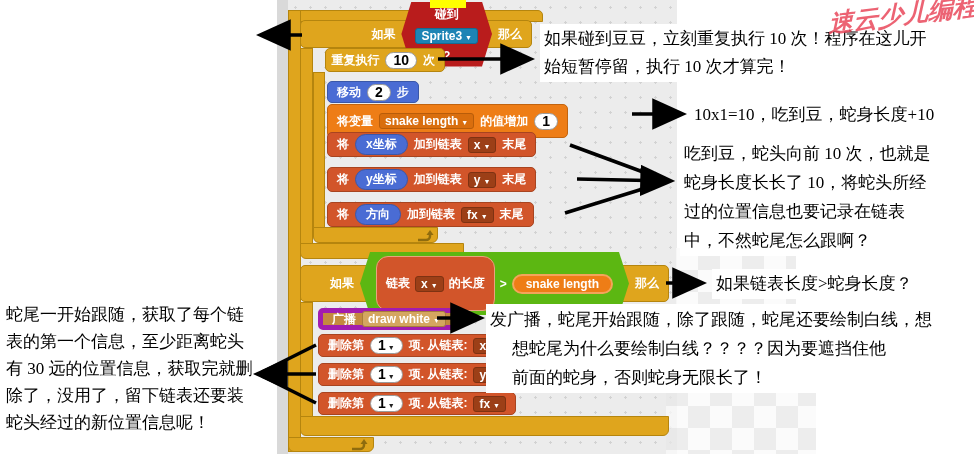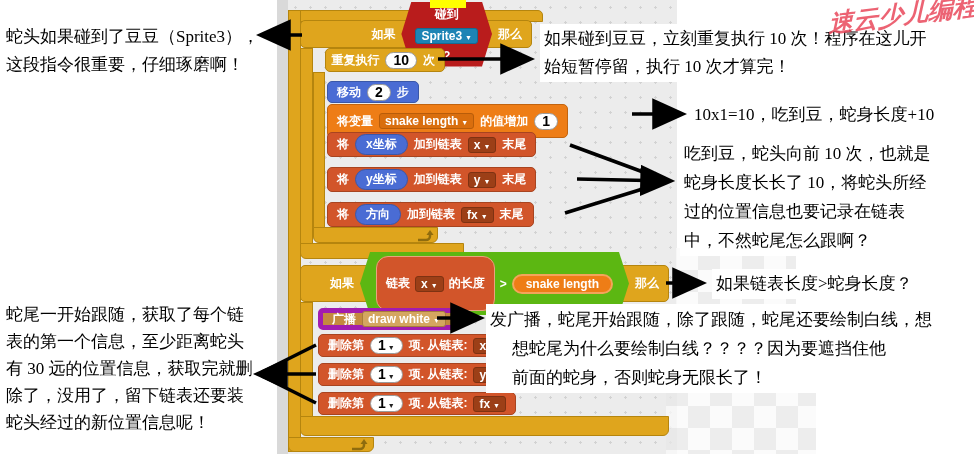--- a/index.html
+++ b/index.html
@@ -204,24 +204,20 @@
         <span>1</span>
         <span class="tri-dark"></span>
       </span>
     <span>项. 从链表:</span>
     <span class="dd dd-list">
       <span>fx</span>
         <span class="tri"></span>
     </span>
   </div>
 
-  <div class="note" style="left:2px;top:22px;background:transparent;">
-    <div>蛇头如果碰到了豆豆（Sprite3），</div>
-    <div>这段指令很重要，仔细琢磨啊！</div>
-  </div>
   <div class="note" style="left:540px;top:24px;">
     <div>如果碰到豆豆，立刻重复执行 10 次！程序在这儿开</div>
     <div>始短暂停留，执行 10 次才算完！</div>
   </div>
   <div class="note" style="left:690px;top:100px;">
     <div>10x1=10，吃到豆，蛇身长度+10</div>
   </div>
   <div class="note" style="left:680px;top:138px;line-height:29px;">
     <div>吃到豆，蛇头向前 10 次，也就是</div>
     <div>蛇身长度长长了 10，将蛇头所经</div>

